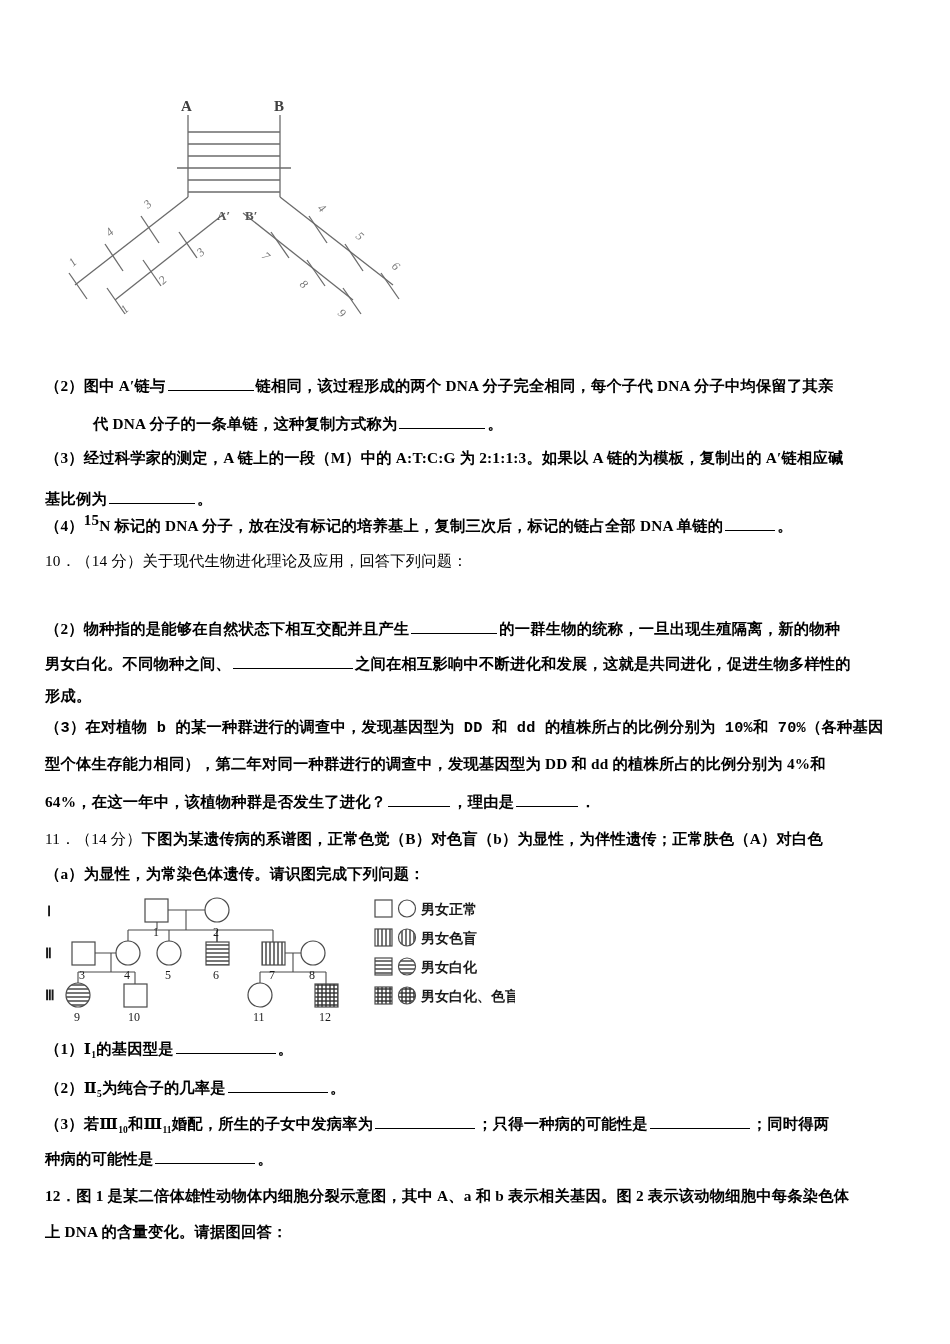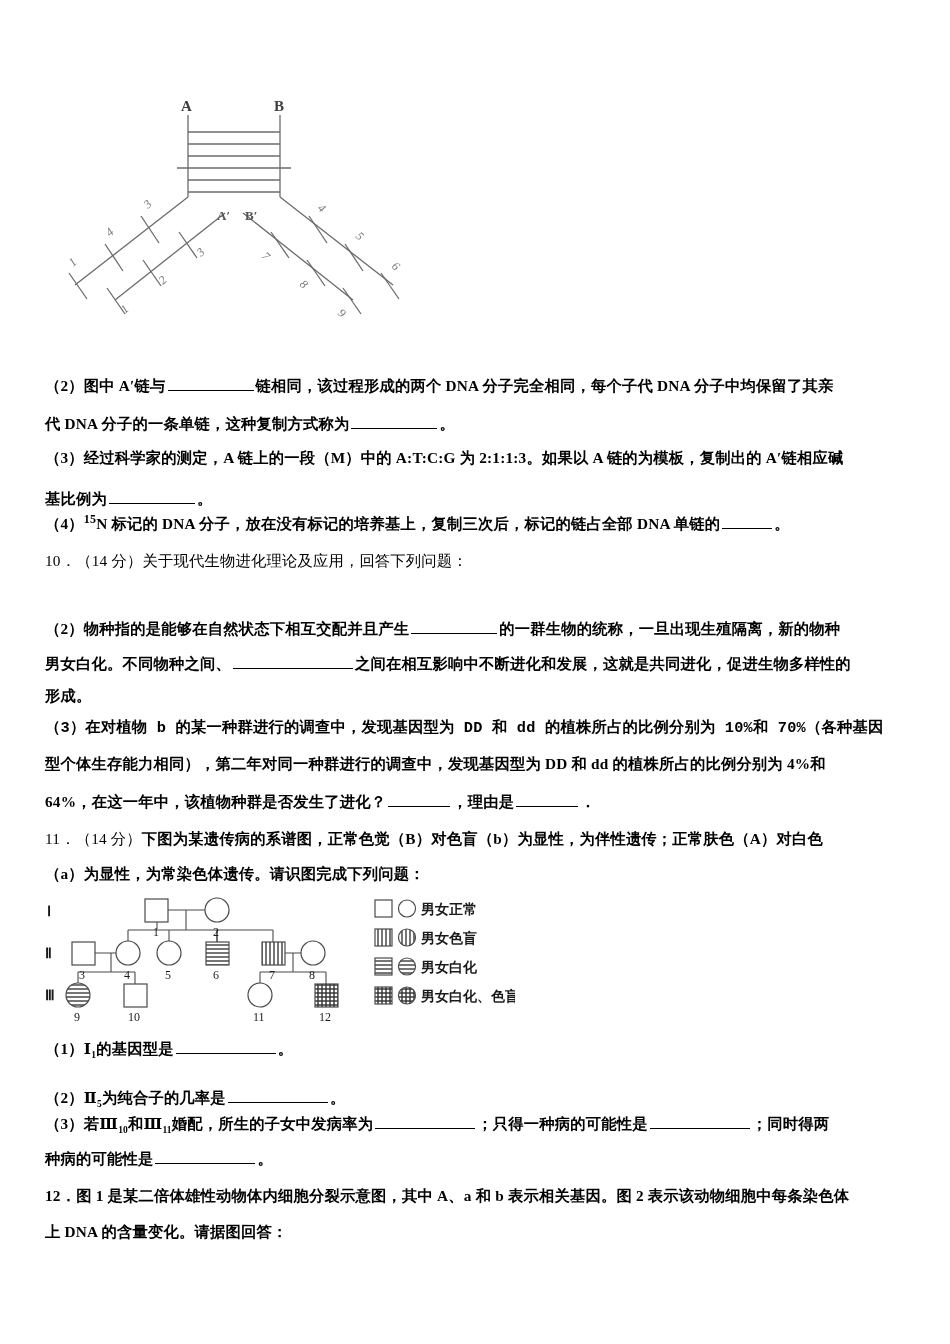--- a/index.html
+++ b/index.html
@@ -31,21 +31,21 @@
     white-space: nowrap;
   }
   .q-line.normal { font-weight: normal; }
   .blank {
     display: inline-block;
     border-bottom: 1.2px solid #000;
     vertical-align: baseline;
     height: 0.95em;
     margin: 0 2px;
   }
-  .sup { font-size: 12px; vertical-align: super; }
+  .sup { font-size: 15px; vertical-align: super; }
   .sub { font-size: 9.5px; vertical-align: sub; }
 
   
   .dna-fig {
     position: absolute;
     left: 55px;
     top: 85px;
     width: 400px;
     height: 235px;
   }
@@ -126,21 +126,21 @@
         <text x="108" y="200" transform="rotate(-42 108 200)">2</text>
         <text x="70" y="229" transform="rotate(-42 70 229)">1</text>
         <text x="206" y="172" transform="rotate(42 206 172)">7</text>
         <text x="244" y="200" transform="rotate(42 244 200)">8</text>
         <text x="282" y="229" transform="rotate(42 282 229)">9</text>
       </g>
     </svg>
   </div>
 
   <div class="row q-line" style="top:375px;"><span>（2）图中 A′链与</span><span class="blank" style="width: 86px;"></span><span>链相同，该过程形成的两个 DNA 分子完全相同，每个子代 DNA 分子中均保留了其亲</span></div>
-  <div class="row q-line" style="top:413px;"><span>代 DNA 分子的一条单链，这种复制方式称为</span><span class="blank" style="width: 86px;"></span><span>。</span></div>
+  <div class="row q-line" style="top:413px;margin-left:48px;"><span>代 DNA 分子的一条单链，这种复制方式称为</span><span class="blank" style="width: 86px;"></span><span>。</span></div>
   <div class="row q-line" style="top:450px;"><span>（3）经过科学家的测定，A 链上的一段（M）中的 A:T:C:G 为 2:1:1:3。如果以 A 链的为模板，复制出的 A′链相应碱</span></div>
   <div class="row q-line" style="top:488px;"><span>基比例为</span><span class="blank" style="width: 86px;"></span><span>。</span></div>
   <div class="row q-line" style="top:513px;"><span>（4）</span><span class="sup">15</span><span>N 标记的 DNA 分子，放在没有标记的培养基上，复制三次后，标记的链占全部 DNA 单链的</span><span class="blank" style="width: 50px;"></span><span>。</span></div>
 
   <div class="row q-line normal" style="top:553px;">
     <span>10．</span><span>（14 分）</span><span>关于现代生物进化理论及应用，回答下列问题：</span>
   </div>
   <div class="row q-line" style="top:618px;"><span>（2）物种指的是能够在自然状态下相互交配并且产生</span><span class="blank" style="width: 86px;"></span><span>的一群生物的统称，一旦出现生殖隔离，新的物种</span></div>
   <div class="row q-line" style="top:653px;"><span>男女白化。不同物种之间、</span><span class="blank" style="width: 120px;"></span><span>之间在相互影响中不断进化和发展，这就是共同进化，促进生物多样性的</span></div>
   <div class="row q-line" style="top:688px;"><span>形成。</span></div>
@@ -283,21 +283,21 @@
           <text x="376" y="18">男女正常</text>
           <text x="376" y="47">男女色盲</text>
           <text x="376" y="76">男女白化</text>
           <text x="376" y="105">男女白化、色盲</text>
         </g>
       </g>
     </svg>
   </div>
 
   <div class="row q-line" style="top:1038px;"><span>（1）Ⅰ</span><span class="sub">1</span><span>的基因型是</span><span class="blank" style="width: 100px;"></span><span>。</span></div>
-  <div class="row q-line" style="top:1077px;margin-top:10px;"><span>（2）Ⅱ</span><span class="sub">5</span><span>为纯合子的几率是</span><span class="blank" style="width: 100px;"></span><span>。</span></div>
+  <div class="row q-line" style="top:1077px;"><span>（2）Ⅱ</span><span class="sub">5</span><span>为纯合子的几率是</span><span class="blank" style="width: 100px;"></span><span>。</span></div>
   <div class="row q-line" style="top:1113px;"><span>（3）若Ⅲ</span><span class="sub">10</span><span>和Ⅲ</span><span class="sub">11</span><span>婚配，所生的子女中发病率为</span><span class="blank" style="width: 100px;"></span><span>；只得一种病的可能性是</span><span class="blank" style="width: 100px;"></span><span>；同时得两</span></div>
   <div class="row q-line" style="top:1148px;"><span>种病的可能性是</span><span class="blank" style="width: 100px;"></span><span>。</span></div>
 
   <div class="row q-line" style="top:1188px;">
     <span>12．图 1 是某二倍体雄性动物体内细胞分裂示意图，其中 A、a 和 b 表示相关基因。图 2 表示该动物细胞中每条染色体</span>
   </div>
   <div class="row q-line" style="top:1224px;">
     <span>上 DNA 的含量变化。请据图回答：</span>
   </div>
 

